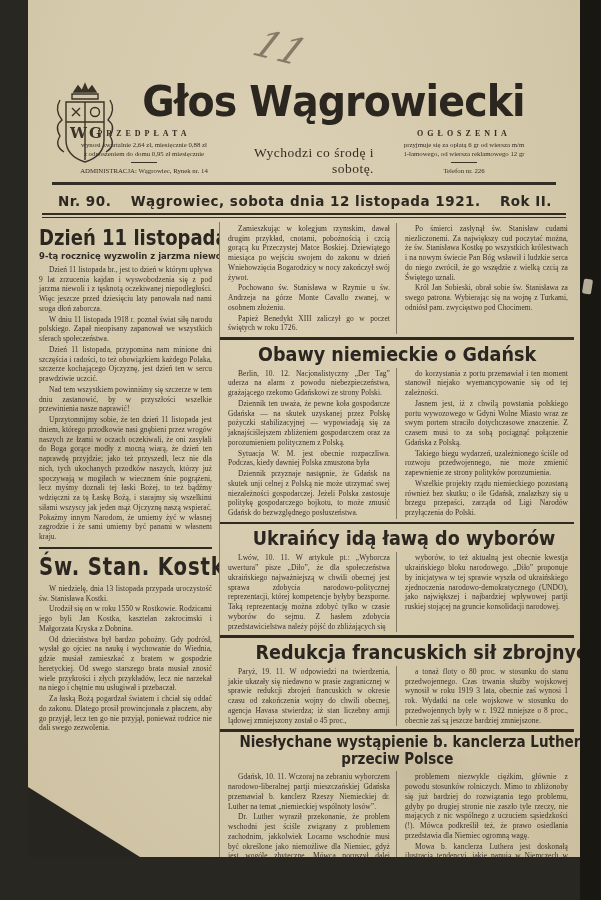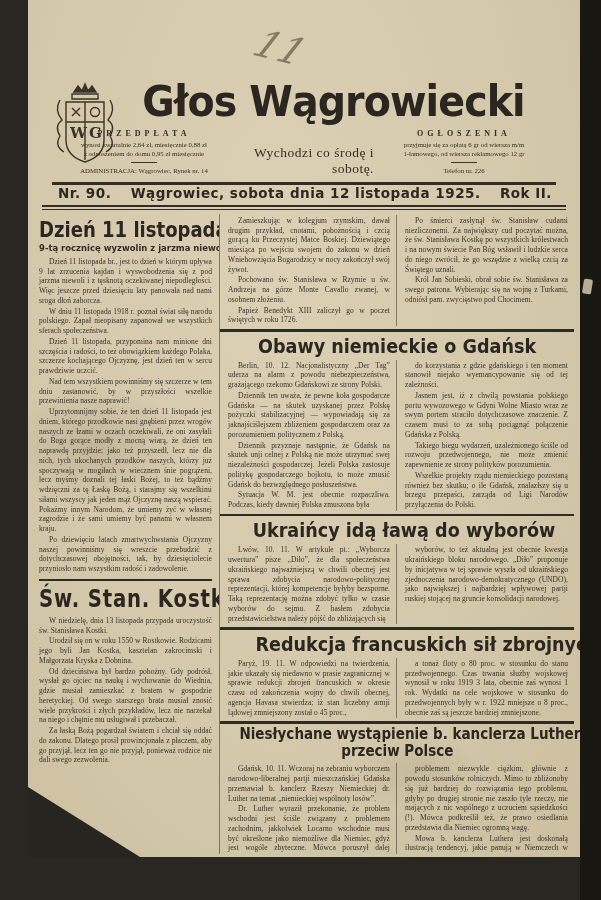--- a/index.html
+++ b/index.html
@@ -29,21 +29,21 @@
 
   .info-row { display:flex; margin-top:4px; padding:0 26px; align-items:flex-start; }
   .info { width:36%; text-align:center; }
   .info-head { font-size:8px; letter-spacing:4px; font-weight:bold; margin-bottom:2px; }
   .info-line { font-size:6.8px; line-height:1.35; }
   .mini-rule { width:26px; border-top:1px solid #3a342b; margin:3px auto 3px; }
   .tagwrap { width:28%; text-align:right; padding-top:16px; }
   .tagline { font-size:13.5px; letter-spacing:.5px; }
 
   .thick-rule { height:3px; background:#332d25; margin:5px 24px 0; }
-  .dateline { display:flex; justify-content:space-between; align-items:baseline; padding:0 28px 3px 30px;
+  .dateline { display:flex; justify-content:space-between; align-items:baseline; padding:8px 28px 3px 30px;
     font-family:"DejaVu Sans",sans-serif; font-weight:bold; font-size:13.5px; letter-spacing:.5px; color:#2d2822; }
   .dbl-rule { margin:1px 14px 0; border-top:2.5px solid #332d25; }
   .dbl-rule2 { margin:1.5px 14px 0; border-top:1.5px solid #332d25; }
 
   .bodycols { display:flex; align-items:stretch; margin-top:4px; height:640px; }
   .col1 { width:192px; padding:2px 7px 0 11px; border-right:1px solid rgba(58,50,40,.55); overflow:hidden; }
   .col23 { flex:1; padding:1px 6px 0 0; overflow:hidden; }
   .twocol { display:flex; }
   .sub { width:50%; padding:1px 6px 0 8px; }
   .sub-a { border-right:1px solid rgba(58,50,40,.55); }
@@ -116,38 +116,37 @@
         <div class="info-line">1-łamowego, od wiersza reklamowego 12 gr</div>
         <div class="mini-rule"></div>
         <div class="info-line">Telefon nr. 226</div>
       </div>
     </div>
 
     <div class="thick-rule"></div>
 
     <div class="dateline">
       <span>Nr. 90.</span>
-      <span>Wągrowiec, sobota dnia 12 listopada 1925.</span>
+      <span>Wągrowiec, sobota dnia 12 listopada 1921.</span>
       <span>Rok II.</span>
     </div>
     <div class="dbl-rule"></div>
     <div class="dbl-rule2"></div>
   </div>
 
   <div class="bodycols">
 
     <div class="col1">
       <h1 class="h-day"><span class="cond">Dzień 11 listopada</span></h1>
       <div class="h-sub">9-tą rocznicę wyzwolin z jarzma niewoli</div>
       <p class="art">Dzień 11 listopada br., jest to dzień w którym upływa 9 lat zrzucenia kajdan i wyswobodzenia się z pod jarzma niewoli i z tęsknotą oczekiwanej niepodległości. Więc jeszcze przed dziesięciu laty panowała nad nami sroga dłoń zaborcza.</p>
       <p class="art">W dniu 11 listopada 1918 r. poznał świat siłę narodu polskiego. Zapał nieopisany zapanował we wszystkich sferach społeczeństwa.</p>
       <p class="art">Dzień 11 listopada, przypomina nam minione dni szczęścia i radości, to też obowiązkiem każdego Polaka, szczerze kochającego Ojczyznę, jest dzień ten w sercu prawdziwie uczcić.</p>
       <p class="art">Nad tem wszystkiem powinniśmy się szczerze w tem dniu zastanowić, by w przyszłości wszelkie przewinienia nasze naprawić!</p>
       <p class="art">Uprzytomnijmy sobie, że ten dzień 11 listopada jest dniem, którego przodkowie nasi gnębieni przez wrogów naszych ze łzami w oczach oczekiwali, że oni zasyłali do Boga gorące modły z mocną wiarą, że dzień ten naprawdę przyjdzie; jako też przyszedł, lecz nie dla nich, tych ukochanych przodków naszych, którzy już spoczywają w mogiłach w wiecznem śnie pogrążeni, lecz myśmy doznali tej łaski Bożej, to też bądźmy wdzięczni za tę Łaskę Bożą, i starajmy się wszelkimi siłami wszyscy jak jeden mąż Ojczyznę naszą wspierać. Pokażmy innym Narodom, że umiemy żyć w własnej zagrodzie i że sami umiemy być panami w własnem kraju.</p>
-      <p class="art">Po dziewięciu latach zmartwychwstania Ojczyzny naszej powinniśmy się wreszcie przebudzić z dotychczasowej obojętności, tak, by dziesięciolecie przyniosło nam wszystkim radość i zadowolenie.</p>
       <div class="sep-left"></div>
       <h1 class="h-kostka"><span class="cond">Św. Stan. Kostka</span></h1>
       <p class="art">W niedzielę, dnia 13 listopada przypada uroczystość św. Stanisława Kostki.</p>
       <p class="art">Urodził się on w roku 1550 w Rostkowie. Rodzicami jego byli Jan Kostka, kasztelan zakrocimski i Małgorzata Kryska z Dobnina.</p>
       <p class="art">Od dzieciństwa był bardzo pobożny. Gdy podrósł, wysłał go ojciec na naukę i wychowanie do Wiednia, gdzie musiał zamieszkać z bratem w gospodzie heretyckiej. Od swego starszego brata musiał znosić wiele przykrości i złych przykładów, lecz nie narzekał na niego i chętnie mu usługiwał i przebaczał.</p>
       <p class="art">Za łaską Bożą pogardzał światem i chciał się oddać do zakonu. Dlatego prosił prowincjonała z płaczem, aby go przyjął, lecz ten go nie przyjął, ponieważ rodzice nie dali swego zezwolenia.</p>
 
     </div>
 
     <div class="col23">
@@ -163,25 +162,25 @@
           <p class="art">Król Jan Sobieski, obrał sobie św. Stanisława za swego patrona. Wybierając się na wojnę z Turkami, odniósł pam. zwycięstwo pod Chocimem.</p>
         </div>
       </div>
 
       <div class="sep"></div>
       <h2 class="h-section"><span class="cond">Obawy niemieckie o Gdańsk</span></h2>
       <div class="twocol">
         <div class="sub sub-a">
           <p class="art">Berlin, 10. 12. Nacjonalistyczny „Der Tag” uderza na alarm z powodu niebezpieczeństwa, grażającego rzekomo Gdańskowi ze strony Polski.</p>
           <p class="art">Dziennik ten uważa, że pewne koła gospodarcze Gdańska — na skutek uzyskanej przez Polskę pożyczki stabilizacyjnej — wypowiadają się za jaknajściślejszem zbliżeniem gospodarczem oraz za porozumieniem politycznem z Polską.</p>
+          <p class="art">Sytuacja W. M. jest obecnie rozpaczliwa. Podczas, kiedy dawniej Polska zmuszona była</p>
           <p class="art">Dziennik przyznaje następnie, że Gdańsk na skutek unji celnej z Polską nie może utrzymać swej niezależności gospodarczej. Jeżeli Polska zastosuje politykę gospodarczego bojkotu, to może zmusić Gdańsk do bezwzględnego posłuszeństwa.</p>
-          <p class="art">Sytuacja W. M. jest obecnie rozpaczliwa. Podczas, kiedy dawniej Polska zmuszona była</p>
-        </div>
-        <div class="sub">
-          <p class="art">do korzystania z gdzie gdańskiego i ten moment stanowił niejako wyemancypowanie się od tej zależności.</p>
+        </div>
+        <div class="sub">
+          <p class="art">do korzystania z portu przemawiał i ten moment stanowił niejako wyemancypowanie się od tej zależności.</p>
           <p class="art">Jasnem jest, iż z chwilą powstania polskiego portu wywozowego w Gdyni Wolne Miasto wraz ze swym portem straciło dotychczasowe znaczenie. Z czasem musi to za sobą pociągnąć połączenie Gdańska z Polską.</p>
           <p class="art">Takiego biegu wydarzeń, uzależnionego ściśle od rozwoju przedwojennego, nie może zmienić zapewnienie ze strony polityków porozumienia.</p>
           <p class="art">Wszelkie projekty rządu niemieckiego pozostaną również bez skutku; o ile Gdańsk, znalazłszy się u brzegu przepaści, zarząda od Ligi Narodów przyłączenia do Polski.</p>
         </div>
       </div>
 
       <div class="sep"></div>
       <h2 class="h-section"><span class="cond">Ukraińcy idą ławą do wyborów</span></h2>
       <div class="twocol">
         <div class="sub sub-a">

